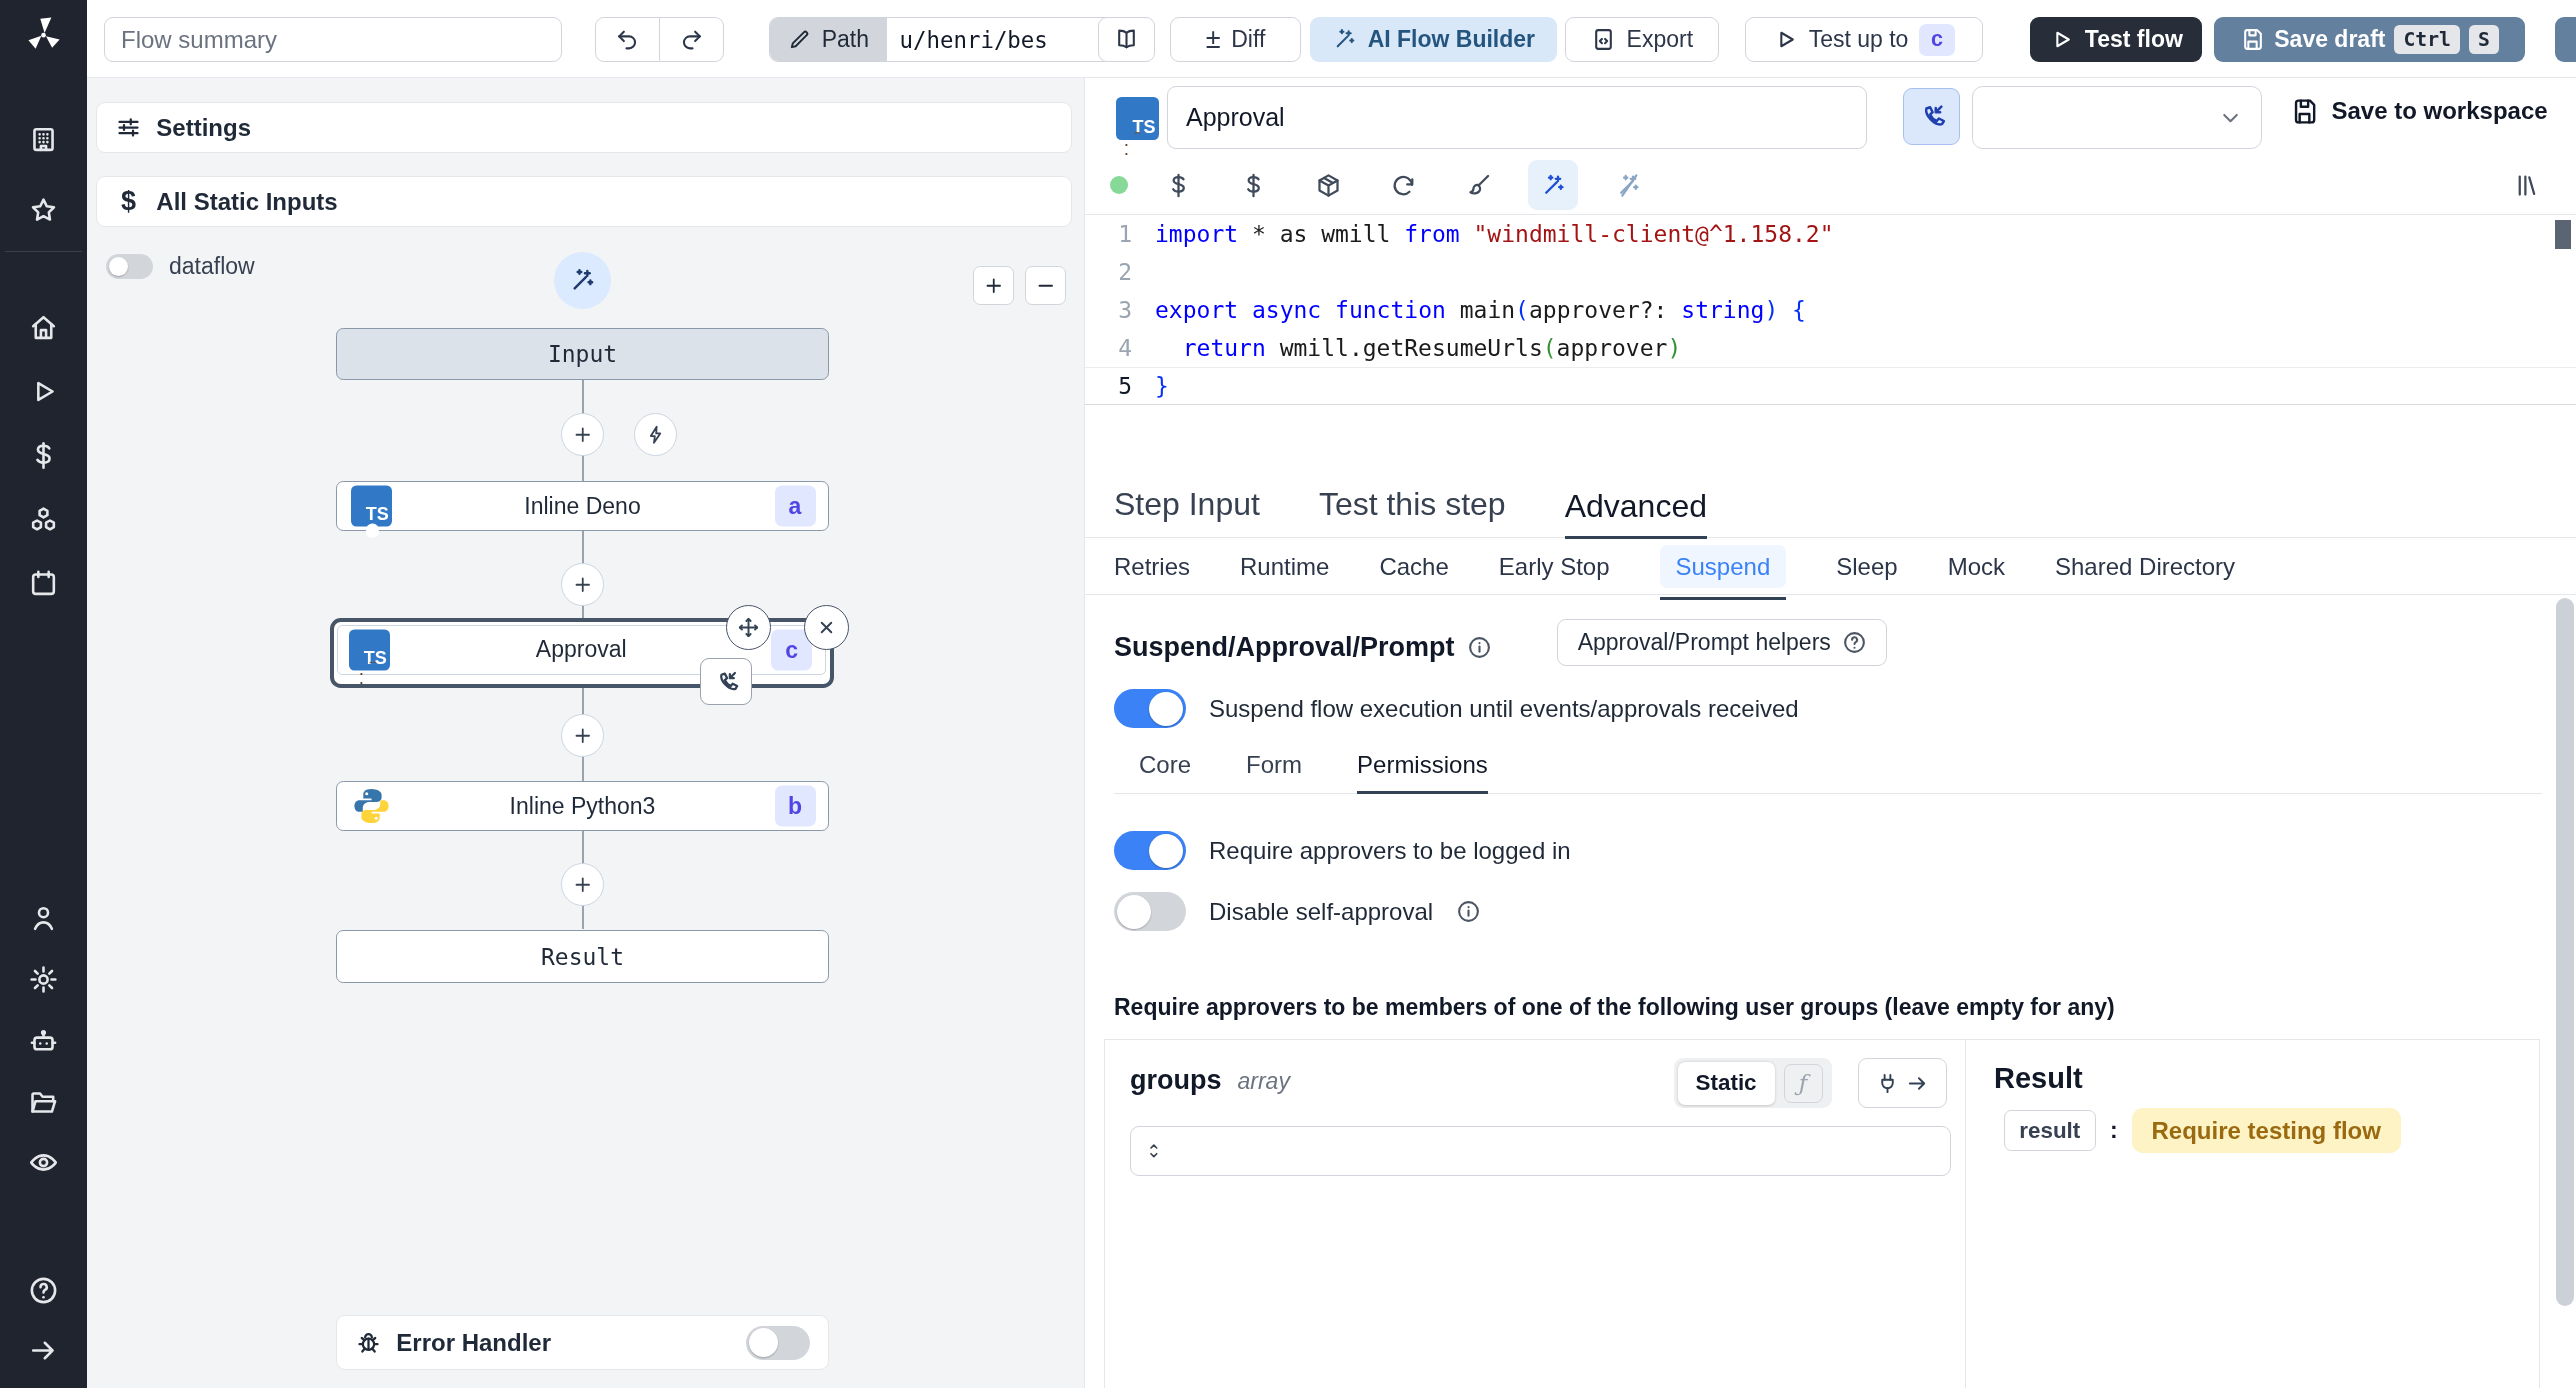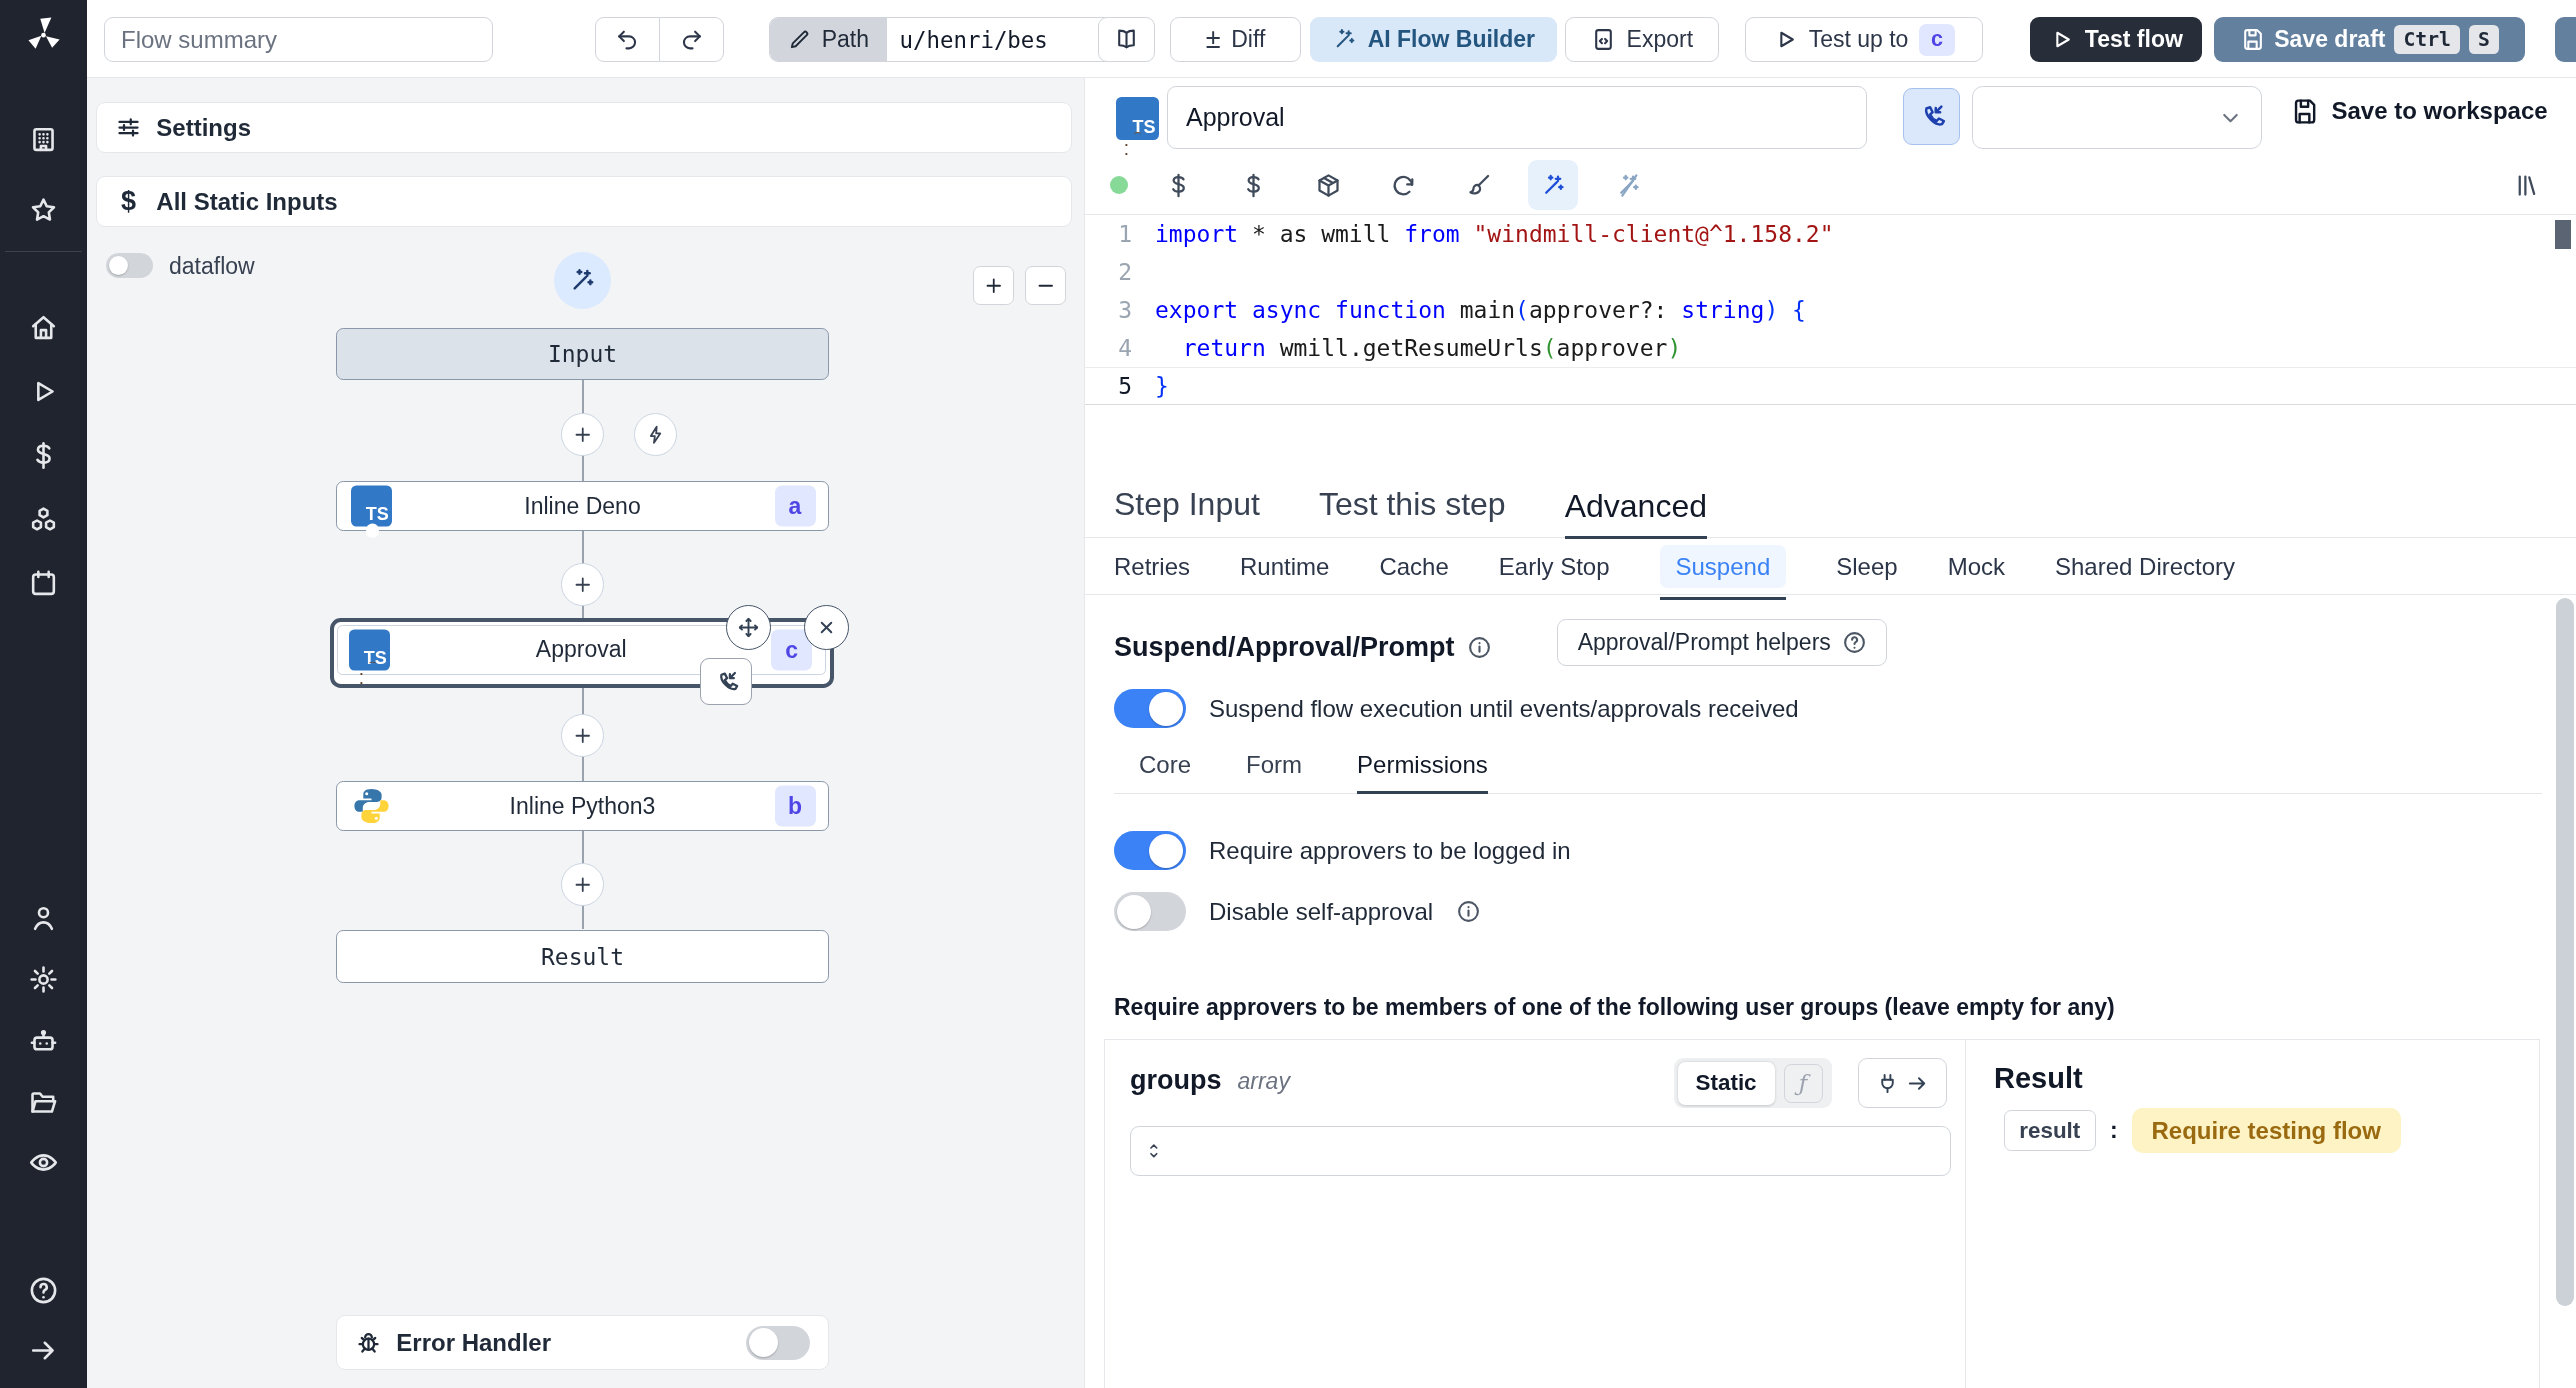--- a/index.html
+++ b/index.html
@@ -11,21 +11,21 @@
 
   
   #sidebar { position:absolute; left:0; top:0; width:87px; height:1388px; background:#20242e; z-index:30; }
   #sidebar .logo { position:absolute; left:21.5px; top:14.3px; width:43px; height:43px; color:#fff; }
   .side-ic { position:absolute; left:28px; width:31px; height:31px; color:#e5e7eb; cursor:pointer; }
   #sidebar .divider { position:absolute; left:5.4px; right:5.4px; top:251px; height:0.9px; background:#3b424e; }
 
   
   #topbar { position:absolute; left:87px; top:0; width:2489px; height:78px; background:#fff; border-bottom:0.9px solid #e5e7eb; z-index:20; }
   #topbar > * { position:absolute; top:17px; height:45px; }
-  .tb-input { left:17px; width:389px; border:0.9px solid #d1d5db; border-radius:9px; padding:0 16px; font-size:24px; color:#374151; outline:none; }
+  .tb-input { left:17px; width:458px; border:0.9px solid #d1d5db; border-radius:9px; padding:0 16px; font-size:24px; color:#374151; outline:none; }
   .tb-input::placeholder { color:#6b7280; }
   .btn { display:flex; align-items:center; justify-content:center; gap:10.7px; background:#fff; border:0.9px solid #d1d5db; border-radius:9px; font-size:23px; font-weight:500; color:#2c3648; cursor:pointer; }
   .btn svg.ic { width:25px; height:25px; }
   #undo-redo { left:508px; width:129px; display:flex; }
   #undo-redo .btn { flex:1; border-radius:9px 0 0 9px; }
   #undo-redo .btn:last-child { border-radius:0 9px 9px 0; border-left:none; }
   #path-group { left:682px; width:344px; display:flex; border:0.9px solid #d1d5db; border-radius:9px; overflow:hidden; cursor:pointer; }
   #path-group .seg-l { display:flex; align-items:center; gap:10.7px; padding:0 18px; background:#d2d6dc; color:#1f2937; font-weight:500; }
   #path-group .seg-r { flex:1; display:flex; align-items:center; padding:0 12.5px; background:#fff; font-size:22.4px; color:#111827; white-space:nowrap; overflow:hidden; }
   #book-btn { left:1011px; width:57px; }
@@ -46,21 +46,21 @@
   .card svg.ic { width:27px; height:27px; }
   #settings-card { top:24px; height:51px; }
   #static-card { top:98px; height:51px; }
   .dollar-g { font-weight:700; font-size:27px; width:27px; text-align:center; }
 
   .toggle { position:relative; border-radius:894px; background:#d2d6db; cursor:pointer; flex:none; }
   .toggle .knob { position:absolute; top:2.7px; left:2.7px; background:#fff; border-radius:50%; box-shadow:0 0.9px 1.8px rgba(0,0,0,.25); }
   .toggle.on { background:#3b82f6; }
   .toggle.on .knob { left:auto; right:2.7px; }
 
-  #dataflow-row { position:absolute; left:19px; top:175px; display:flex; gap:16px; }
+  #dataflow-row { position:absolute; left:19px; top:175px; display:flex; align-items:center; gap:16px; }
   #dataflow-toggle { width:47px; height:25px; }
   #dataflow-toggle .knob { width:19.7px; height:19.7px; }
   #dataflow-label { color:#374151; font-size:23px; }
 
   #wand-circle { position:absolute; left:467px; top:174px; width:57px; height:57px; border-radius:50%; background:#dbeafe; color:#1e3a6e; display:flex; align-items:center; justify-content:center; cursor:pointer; }
   #wand-circle svg.ic { width:29px; height:29px; }
   .zoom-btn { position:absolute; top:188px; width:41px; height:39px; background:#fff; border:0.9px solid #d1d5db; border-radius:7.2px; display:flex; align-items:center; justify-content:center; color:#1f2937; cursor:pointer; }
   .zoom-btn svg.ic { width:21.5px; height:21.5px; }
   #zoom-plus { left:886px; } #zoom-minus { left:938px; }
 

